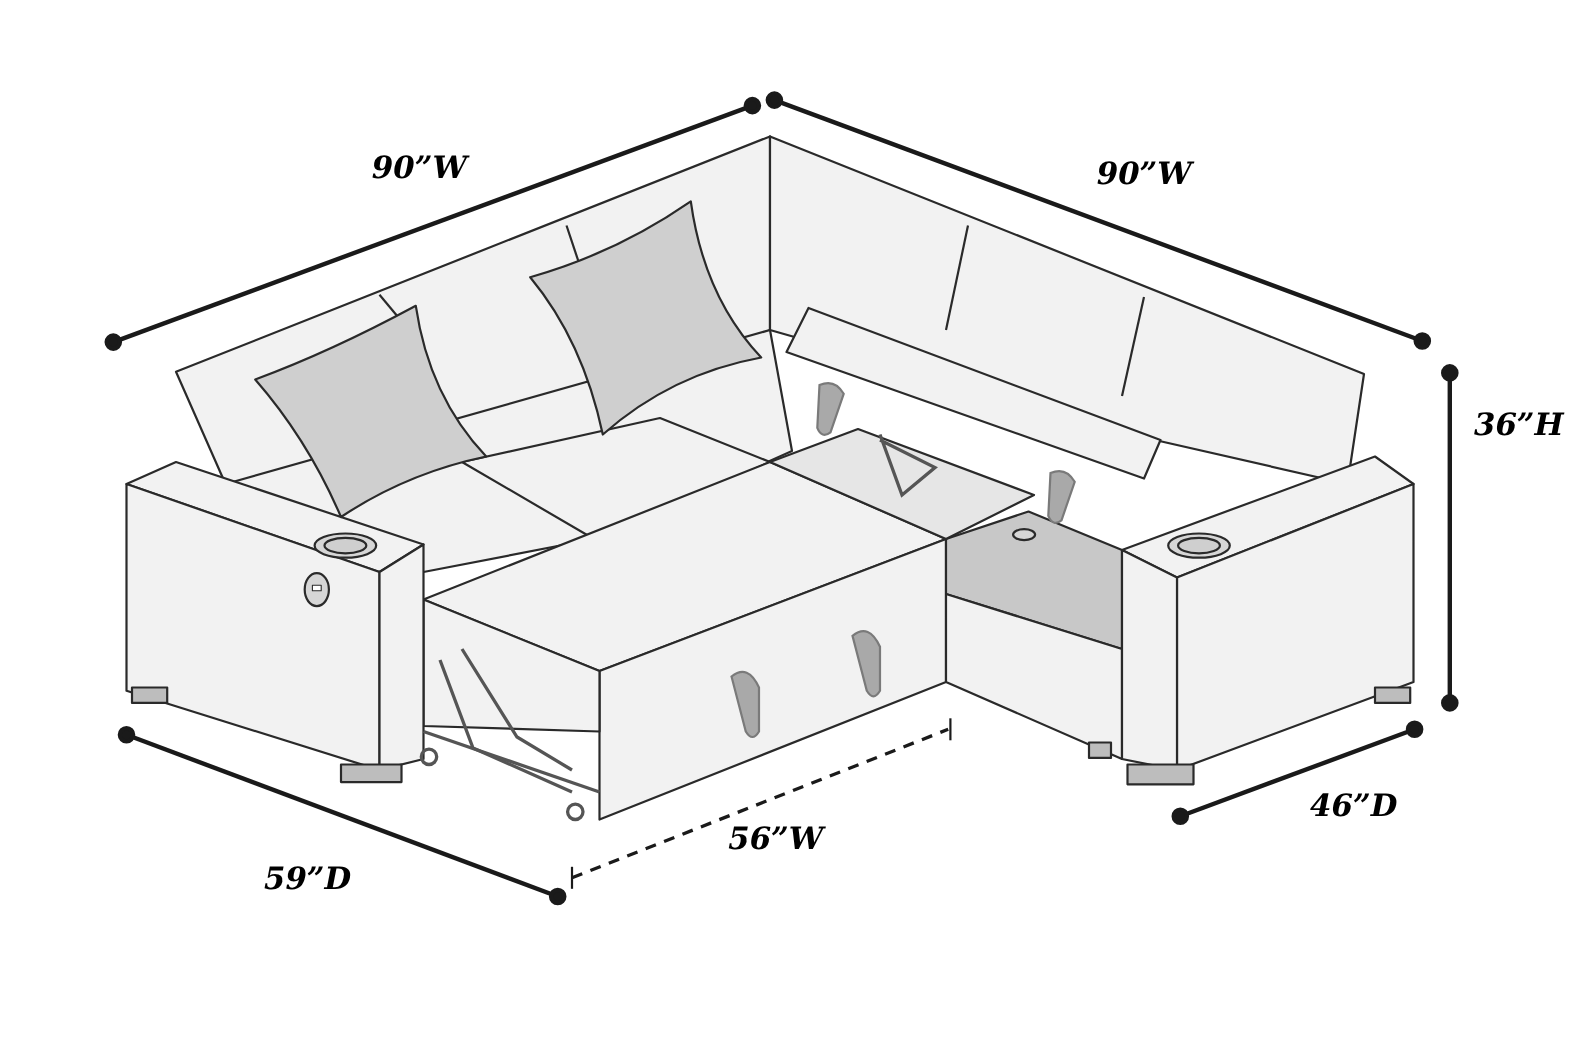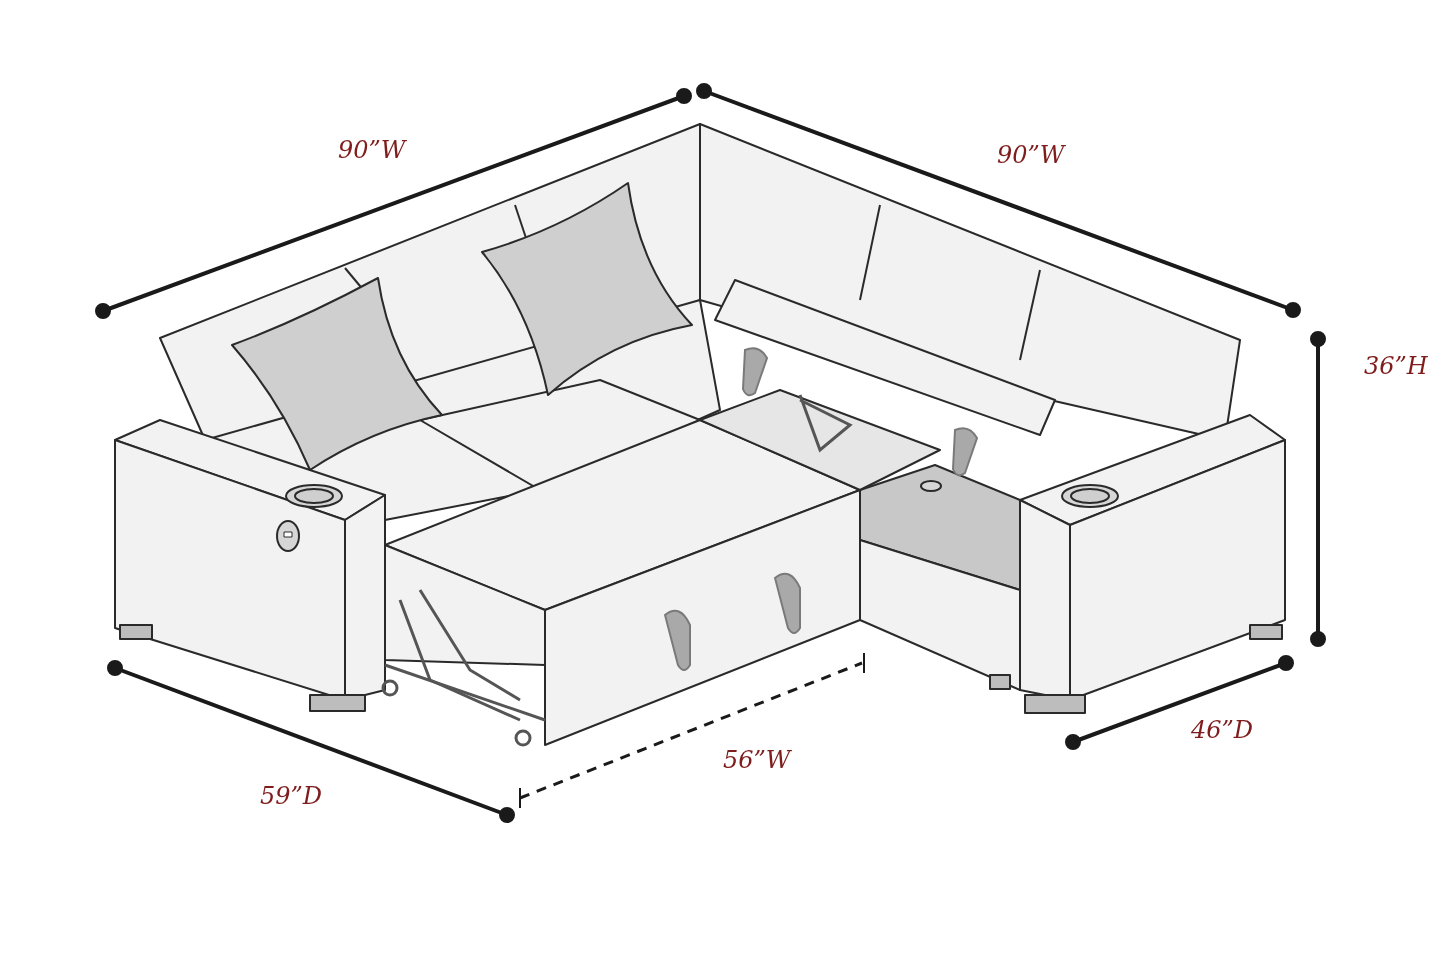--- a/index.html
+++ b/index.html
@@ -1,24 +1,24 @@
 <!DOCTYPE html>
 <html><head>
 <meta charset="utf-8">
 <style>
   html, body { margin: 0; padding: 0; background: #ffffff; }
   body { width: 1445px; height: 963px; position: relative; overflow: hidden; }
   svg { position: absolute; left: 0; top: 0; }
   .dim-label {
     position: absolute;
     font-family: "DejaVu Serif", "Liberation Serif", serif;
-    font-weight: normal;
+    font-weight: bold;
     font-style: italic;
-    font-size: 24px;
-    color: #7f1d1d;
+    font-size: 28px;
+    color: #000000;
     white-space: nowrap;
   }
 </style>
 </head>
 <body>
 
 <svg width="1445" height="963" viewBox="0 0 1445 963">
   <g stroke="#2a2a2a" stroke-width="2" stroke-linejoin="round" fill="#f2f2f2">
 
     <polygon points="160,338 700,124 700,300 420,420 205,440"></polygon>
@@ -99,16 +99,16 @@
     <circle cx="115" cy="668" r="6"></circle>
       <circle cx="507" cy="815" r="6"></circle>
     <line x1="520" y1="798" x2="862" y2="663" stroke-dasharray="10,8" stroke-width="3"></line>
     <line x1="520" y1="788" x2="520" y2="808" stroke-width="2"></line>
     <line x1="864" y1="653" x2="864" y2="673" stroke-width="2"></line>
   </g>
 </svg>
 
 <div class="dim-label" style="left:338px; top:136px;">90”W</div>
 <div class="dim-label" style="left:997px; top:141px;">90”W</div>
-<div class="dim-label" style="left:1340px; top:352px;margin-left:24px;">36”H</div>
+<div class="dim-label" style="left:1340px; top:369px;">36”H</div>
 <div class="dim-label" style="left:1191px; top:716px;">46”D</div>
-<div class="dim-label" style="left:260px; top:782px;">59”D</div>
-<div class="dim-label" style="left:723px; top:746px;">56”W</div>
+<div class="dim-label" style="left:240px; top:782px;">59”D</div>
+<div class="dim-label" style="left:662px; top:746px;">56”W</div>
 
 </body></html>

